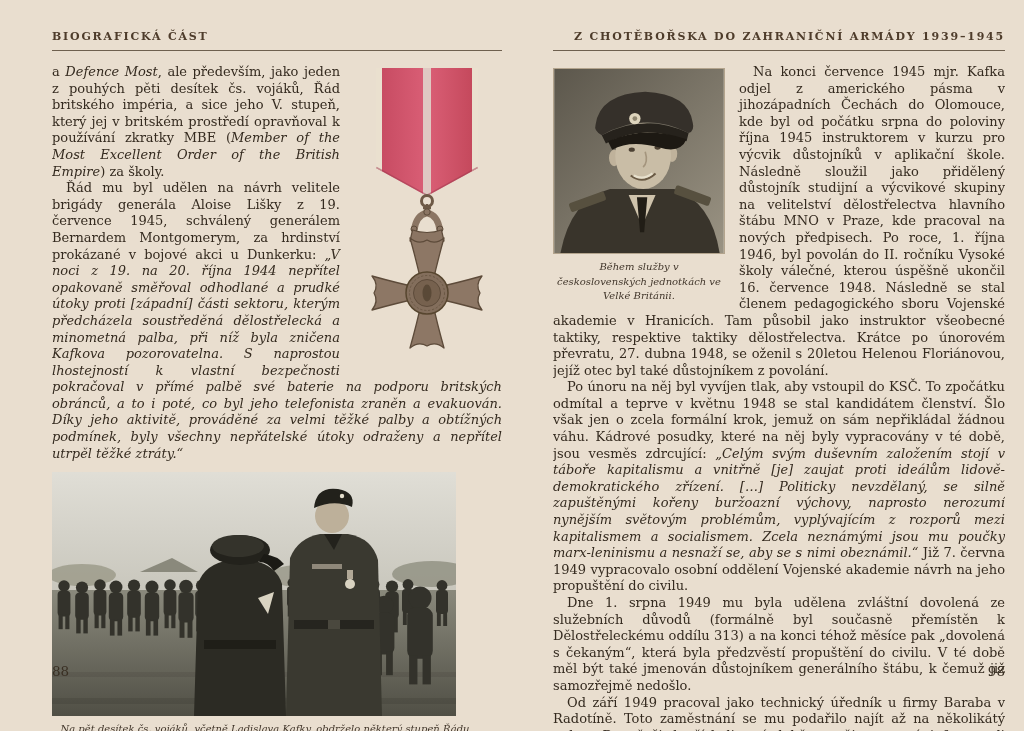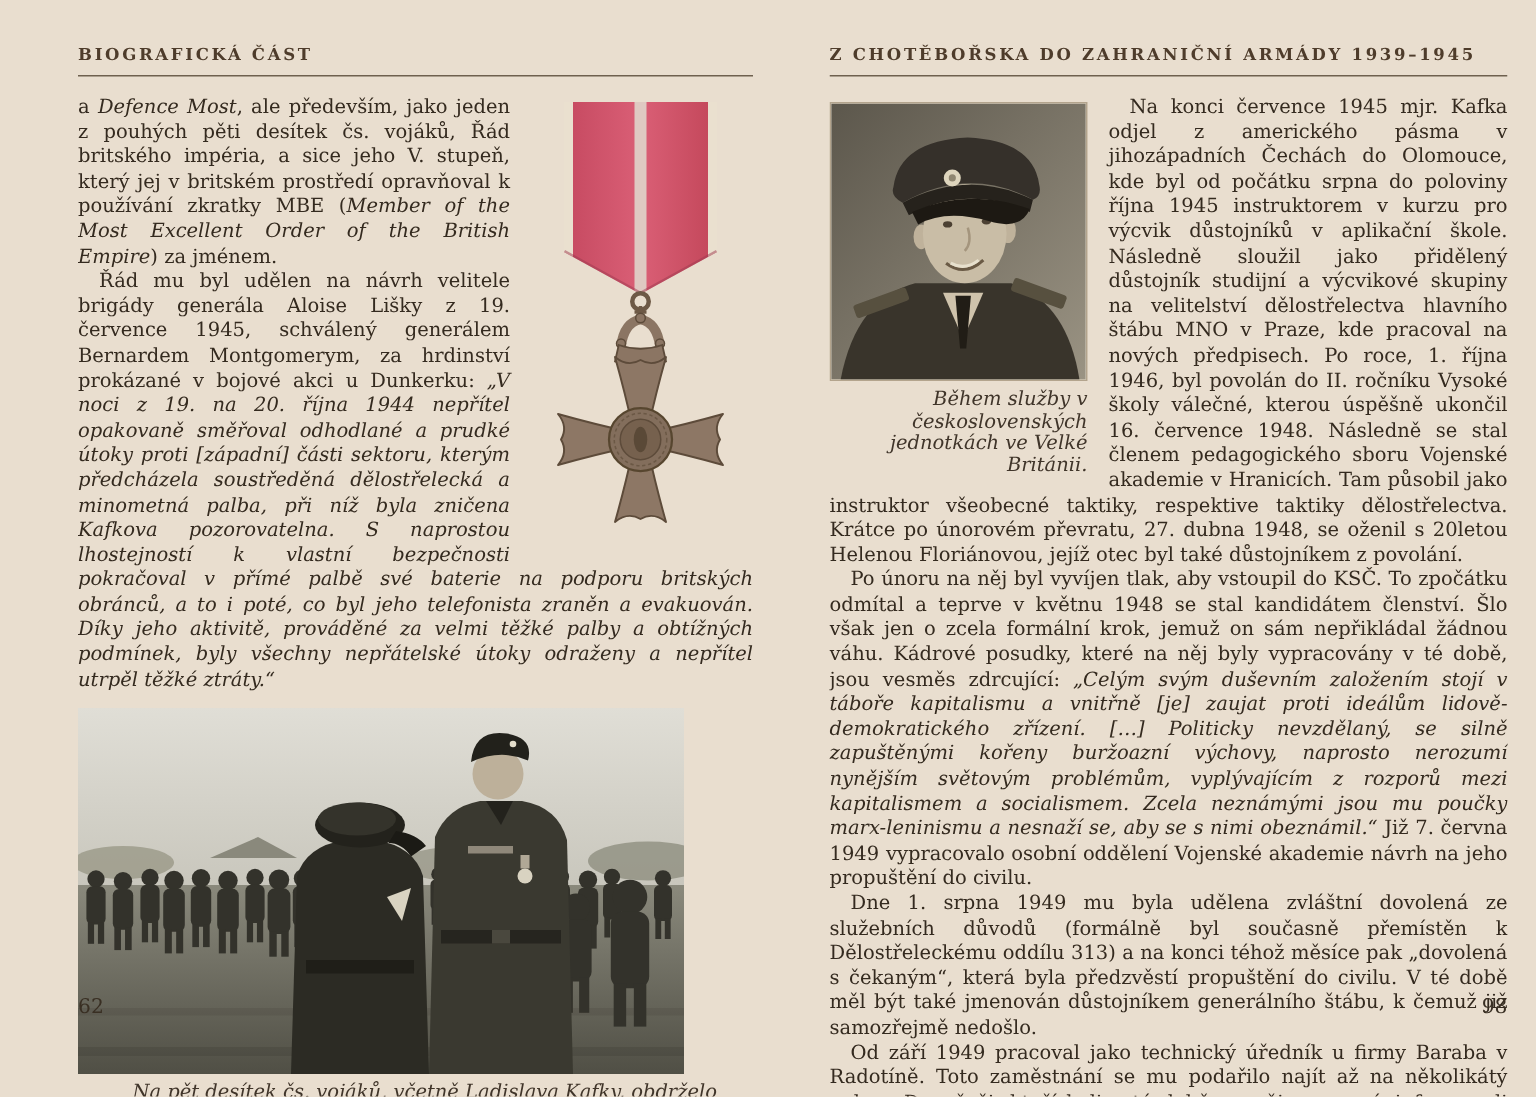--- a/index.html
+++ b/index.html
@@ -13,39 +13,39 @@
   .page{position:absolute;top:0;height:731px;overflow:hidden;}
   .page.left{left:52px;width:450px;}
   .page.right{left:553px;width:452px;}
   .running-head{
     margin-top:30px;padding-bottom:7px;
     border-bottom:1.5px solid #6e604f;
     font-size:11px;font-weight:bold;letter-spacing:1.8px;
     color:#4e3c2b;
   }
   .running-head.align-left{text-align:left;}
-  .running-head.align-right{}
+  .running-head.align-right{text-align:right;}
   .body-text{
     margin-top:13px;
     font-size:13px;line-height:16.6px;
     text-align:justify;color:#342a1f;
   }
   .para{margin:0;}
   .para.indent{text-indent:14px;}
   .para i{font-style:italic;}
   .medal-figure{
     float:right;width:150px;height:292px;
     margin:2px 0 6px 12px;
   }
   .medal-figure svg{display:block;}
   .photo-figure{margin:10px 0 0 0;}
   .photo-figure svg{display:block;}
   .caption{
-    font-style:italic;font-size:13px;line-height:14.6px;
-    color:#40352a;text-align:right;margin-top:6px;
+    font-style:italic;font-size:10px;line-height:14.6px;
+    color:#40352a;text-align:center;margin-top:6px;
   }
   .photo-figure .caption{width:426px;}
   .portrait-figure{
     float:left;width:172px;margin:4px 14px 4px 0;
   }
   .portrait-figure svg{display:block;border:1px solid #b3a48d;background:#f0e8d8;}
   .portrait-figure .caption{width:172px;}
   .page-number{
     position:absolute;bottom:52px;
     font-size:13.5px;color:#392f23;
@@ -102,21 +102,21 @@
               <use href="#armP" transform="rotate(270)"></use>
             </g>
             <circle r="21" fill="#836e5c" stroke="#57462f" stroke-width="1.5"></circle>
             <circle r="17.5" fill="none" stroke="#6b5845" stroke-width="1" stroke-dasharray="2.2 1.8"></circle>
             <circle r="13.5" fill="#76614e" stroke="#5d4b3a" stroke-width="1"></circle>
             <ellipse cx="0" cy="0" rx="4.5" ry="8.5" fill="#5a4937"></ellipse>
           </g>
         </svg>
       </figure>
 
-      <p class="para"><span>a </span><i>Defence Most</i><span>, ale především, jako jeden z pouhých pěti desítek čs. vojáků, Řád britského impéria, a sice jeho V. stupeň, který jej v britském prostředí opravňoval k používání zkratky MBE (</span><i>Member of the Most Excellent Order of the British Empire</i><span>) za jménem.</span></p>
+      <p class="para"><span>a </span><i>Defence Most</i><span>, ale především, jako jeden z pouhých pěti desítek čs. vojáků, Řád britského impéria, a sice jeho V. stupeň, který jej v britském prostředí opravňoval k používání zkratky MBE (</span><i>Member of the Most Excellent Order of the British Empire</i><span>) za školy.</span></p>
       <p class="para indent"><span>Řád mu byl udělen na návrh velitele brigády generála Aloise Lišky z 19. července 1945, schválený generálem Bernardem Montgomerym, za hrdinství prokázané v bojové akci u Dunkerku: </span><i>„V noci z 19. na 20. října 1944 nepřítel opakovaně směřoval odhodlané a prudké útoky proti [západní] části sektoru, kterým předcházela soustředěná dělostřelecká a minometná palba, při níž byla zničena Kafkova pozorovatelna. S naprostou lhostejností k vlastní bezpečnosti pokračoval v přímé palbě své baterie na podporu britských obránců, a to i poté, co byl jeho telefonista zraněn a evakuován. Díky jeho aktivitě, prováděné za velmi těžké palby a obtížných podmínek, byly všechny nepřátelské útoky odraženy a nepřítel utrpěl těžké ztráty.“</i></p>
     </div>
 
     <figure class="photo-figure">
       <svg width="404" height="244" viewBox="0 0 404 244" aria-hidden="true">
         <defs>
           <linearGradient id="skyG" x1="0" y1="0" x2="0" y2="1">
             <stop offset="0" stop-color="#e0ded6"></stop>
               <stop offset="1" stop-color="#c8c6bc"></stop>
           </linearGradient>
@@ -177,21 +177,21 @@
           <ellipse cx="0" cy="78" rx="30" ry="15" fill="#23221c"></ellipse>
           <ellipse cx="-2" cy="74" rx="26" ry="11" fill="#34332b"></ellipse>
           <path d="M24,82 q14,2 20,10 l-10,7 q-6,-9 -15,-9 z" fill="#1b1a15"></path>
           <polygon points="18,126 34,120 28,142" fill="#d9d3c1"></polygon>
           <rect x="-36" y="168" width="72" height="9" fill="#1f1e18"></rect>
         </g>
       </svg>
       <figcaption class="caption">Na pět desítek čs. vojáků, včetně Ladislava Kafky, obdrželo některý stupeň Řádu Britského impéria. Na snímku vyznamenávání příslušníků Čs. samostatné obrněné brigády na frontě u Dunkerku britskými řády a medailemi.</figcaption>
     </figure>
 
-    <div class="page-number pn-left">62</div>
+    <div class="page-number pn-left">88</div>
   </section>
 
   <section class="page right">
     <header class="running-head align-right">
       <span>Z CHOTĚBOŘSKA DO ZAHRANIČNÍ ARMÁDY 1939–1945</span>
     </header>
 
     <div class="body-text">
 
       <figure class="portrait-figure">

